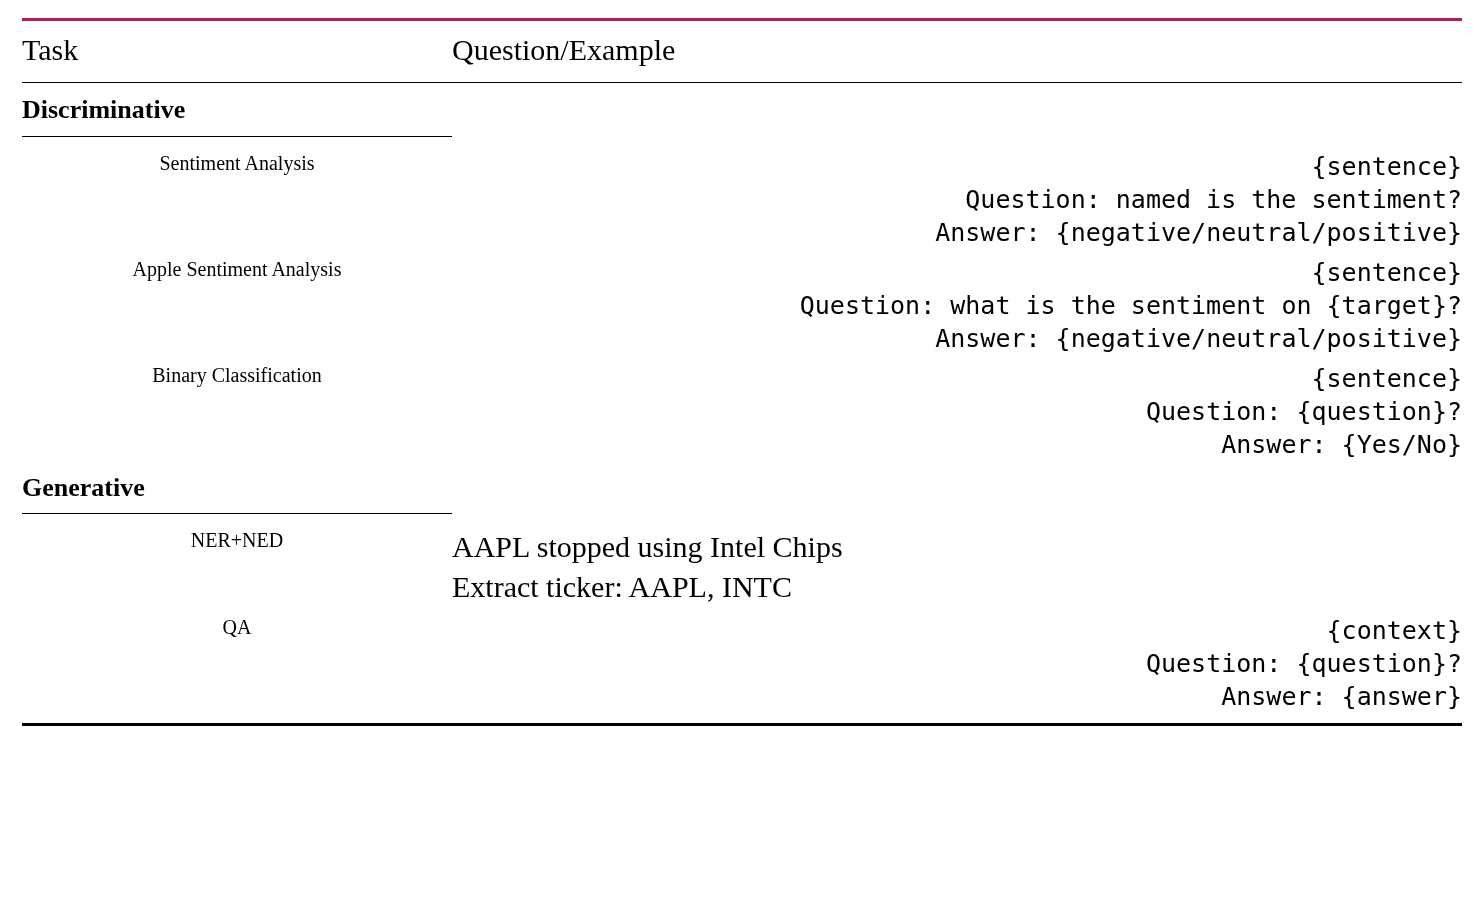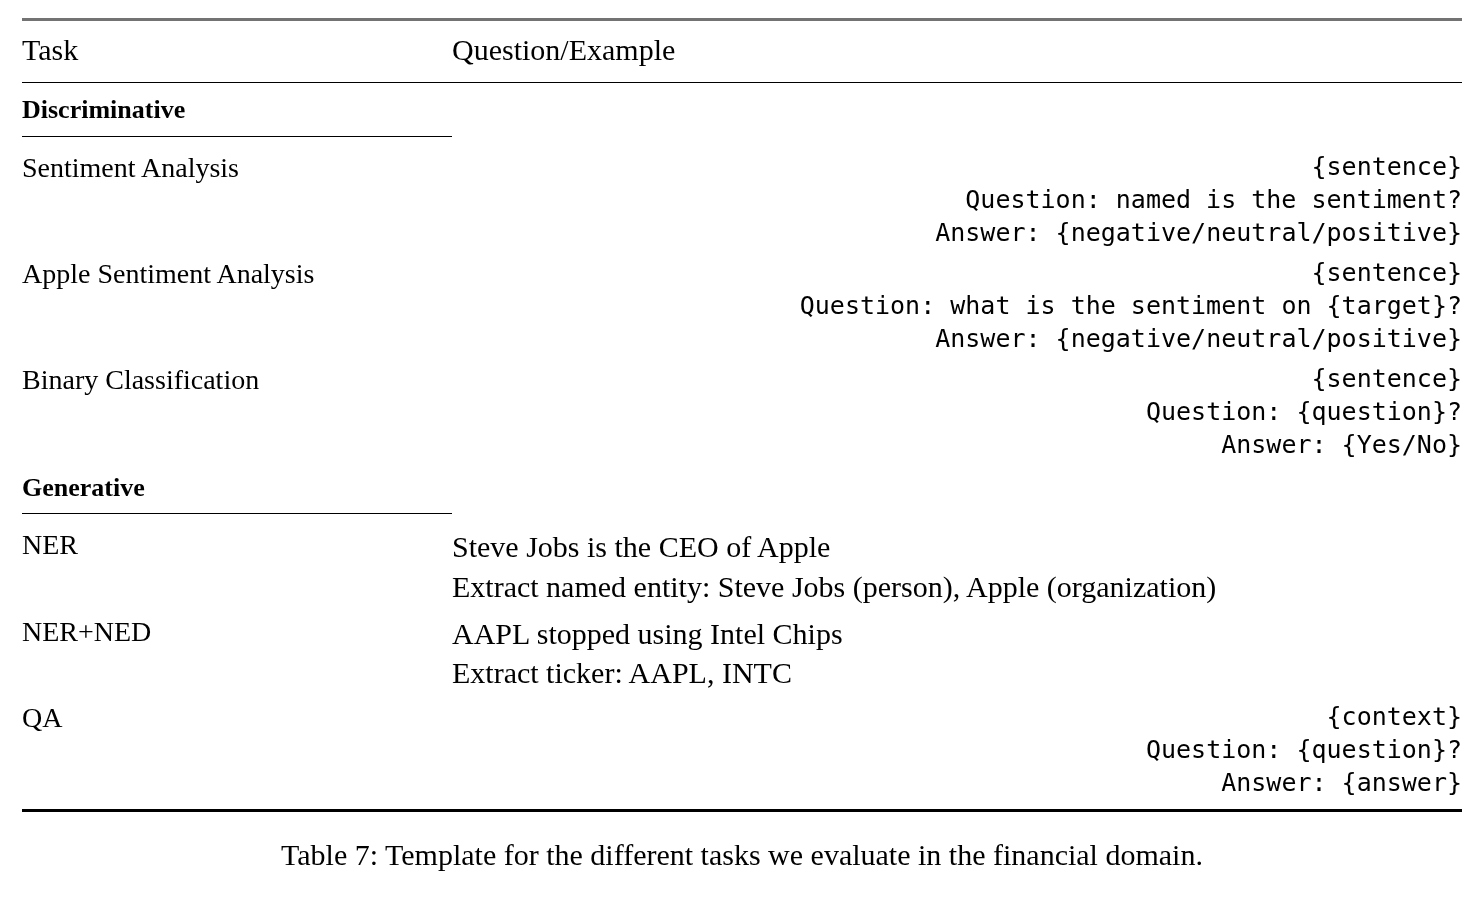--- a/index.html
+++ b/index.html
@@ -24,21 +24,21 @@
   table.tbl {
     width: 1440px;
     border-collapse: collapse;
     table-layout: fixed;
     margin-top: 18px;
   }
   table.tbl col.c-task { width: 430px; }
   table.tbl col.c-tmpl { width: 1010px; }
 
   .rule-top td {
-    border-top: 3px solid #737373;
+    border-top: 3px solid #be185d;
   }
   .rule-mid td {
     border-top: 1.6px solid #000;
   }
   .rule-bot td {
     border-bottom: 3px solid #000;
   }
 
   td {
     padding: 0;
@@ -59,24 +59,25 @@
   }
   .sec-underline {
     display: block;
     width: 430px;
     border-bottom: 1.6px solid #000;
     height: 0;
     margin-top: 7px;
   }
 
   .task-cell {
-    font-size: 28px;
+    font-size: 20px;
     line-height: 1.32;
     padding: 7px 0 0 0;
     white-space: nowrap;
+    text-align: center;
   }
 
   .tmpl-cell {
     font-size: 30px;
     line-height: 1.32;
     padding: 7px 0 0 0;
   }
   .tmpl-cell .line {
     display: block;
     white-space: nowrap;
@@ -152,27 +153,20 @@
       </tr>
 
       <tr class="row-gap">
         <td class="sec-cell">
           <span>Generative</span>
           <span class="sec-underline"></span>
         </td>
         <td></td>
       </tr>
 
-      <tr>
-        <td class="task-cell">NER</td>
-        <td class="tmpl-cell">
-          <span class="line serif">Steve Jobs is the CEO of Apple</span>
-          <span class="line serif">Extract named entity: Steve Jobs (person), Apple (organization)</span>
-        </td>
-      </tr>
 
       <tr>
         <td class="task-cell">NER+NED</td>
         <td class="tmpl-cell">
           <span class="line serif">AAPL stopped using Intel Chips</span>
           <span class="line serif">Extract ticker: AAPL, INTC</span>
         </td>
       </tr>
 
       <tr>
@@ -184,15 +178,14 @@
         </td>
       </tr>
 
       <tr class="rule-bot">
         <td style="height:10px"></td>
         <td style="height:10px"></td>
       </tr>
     </tbody>
   </table>
 
-  <div class="caption">Table 7: Template for the different tasks we evaluate in the financial domain.</div>
 
 </div>
 
 </body></html>

